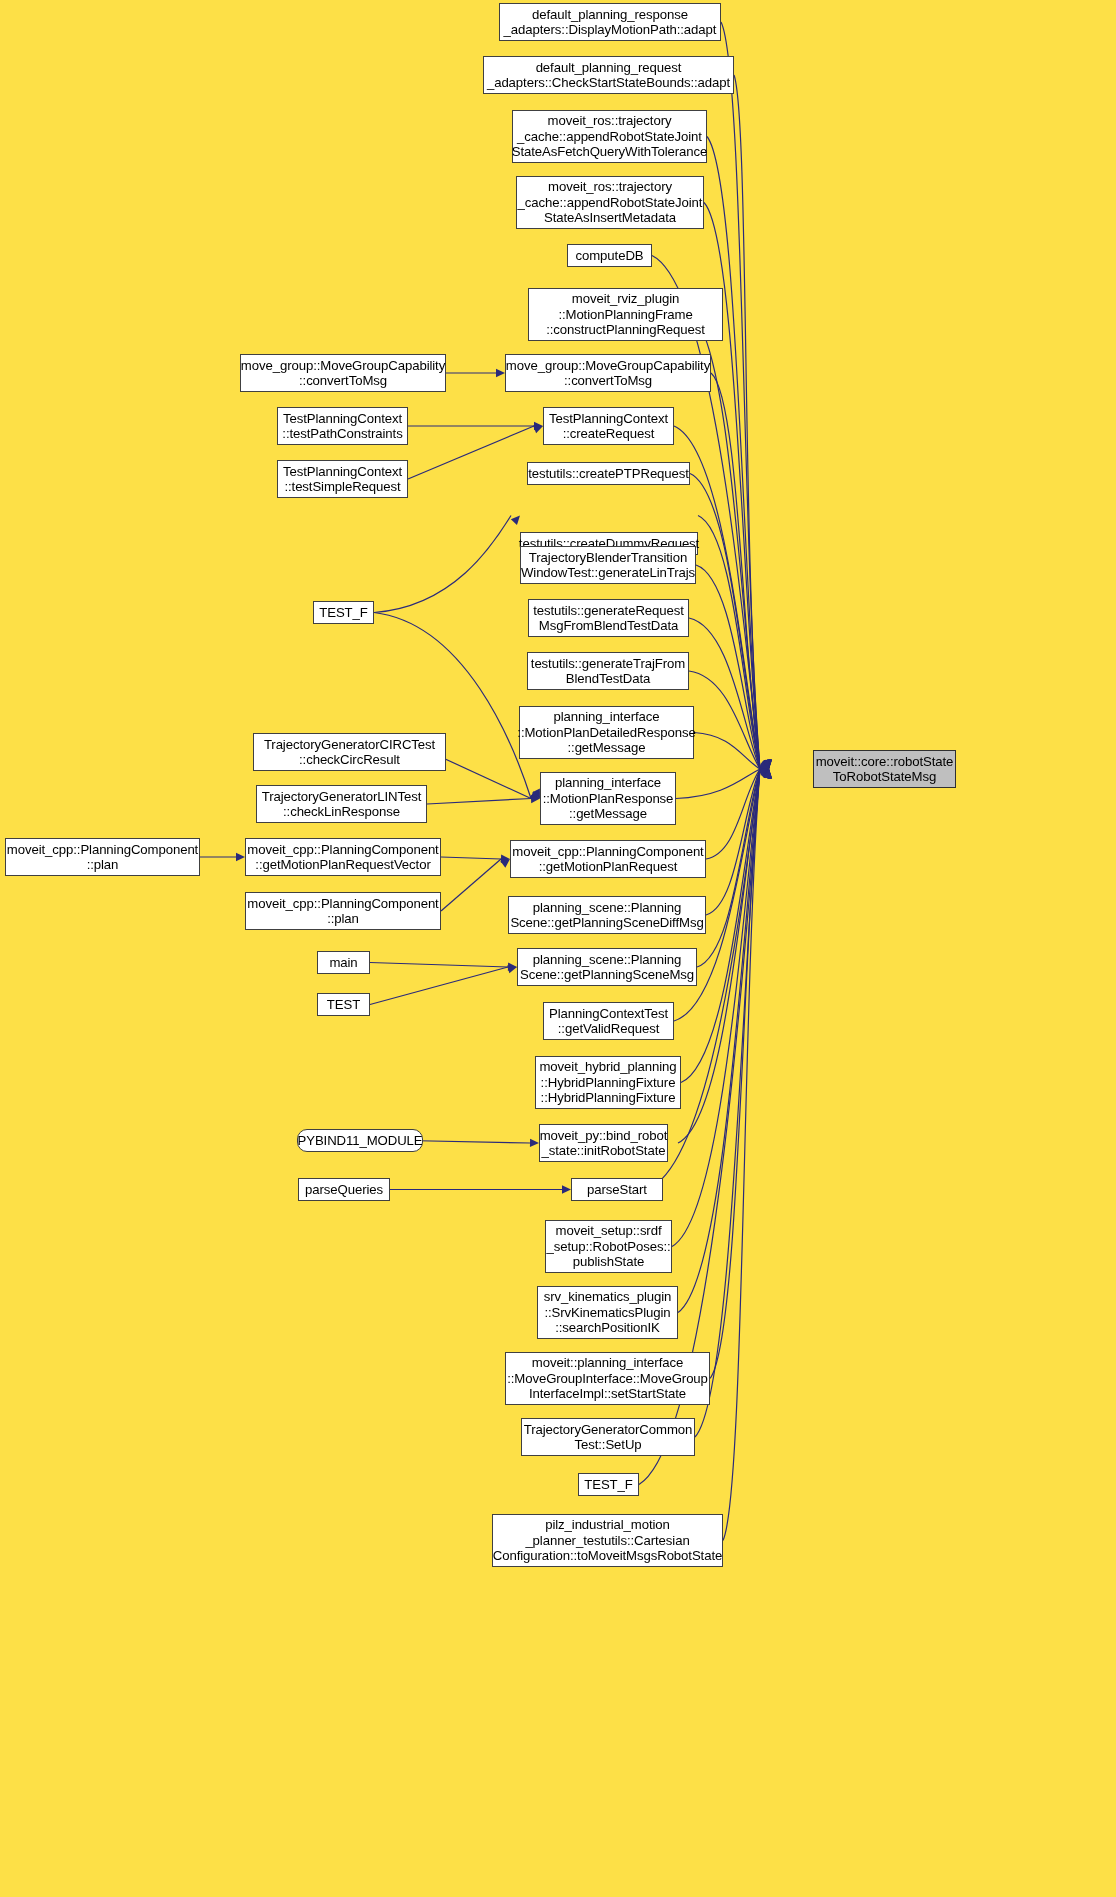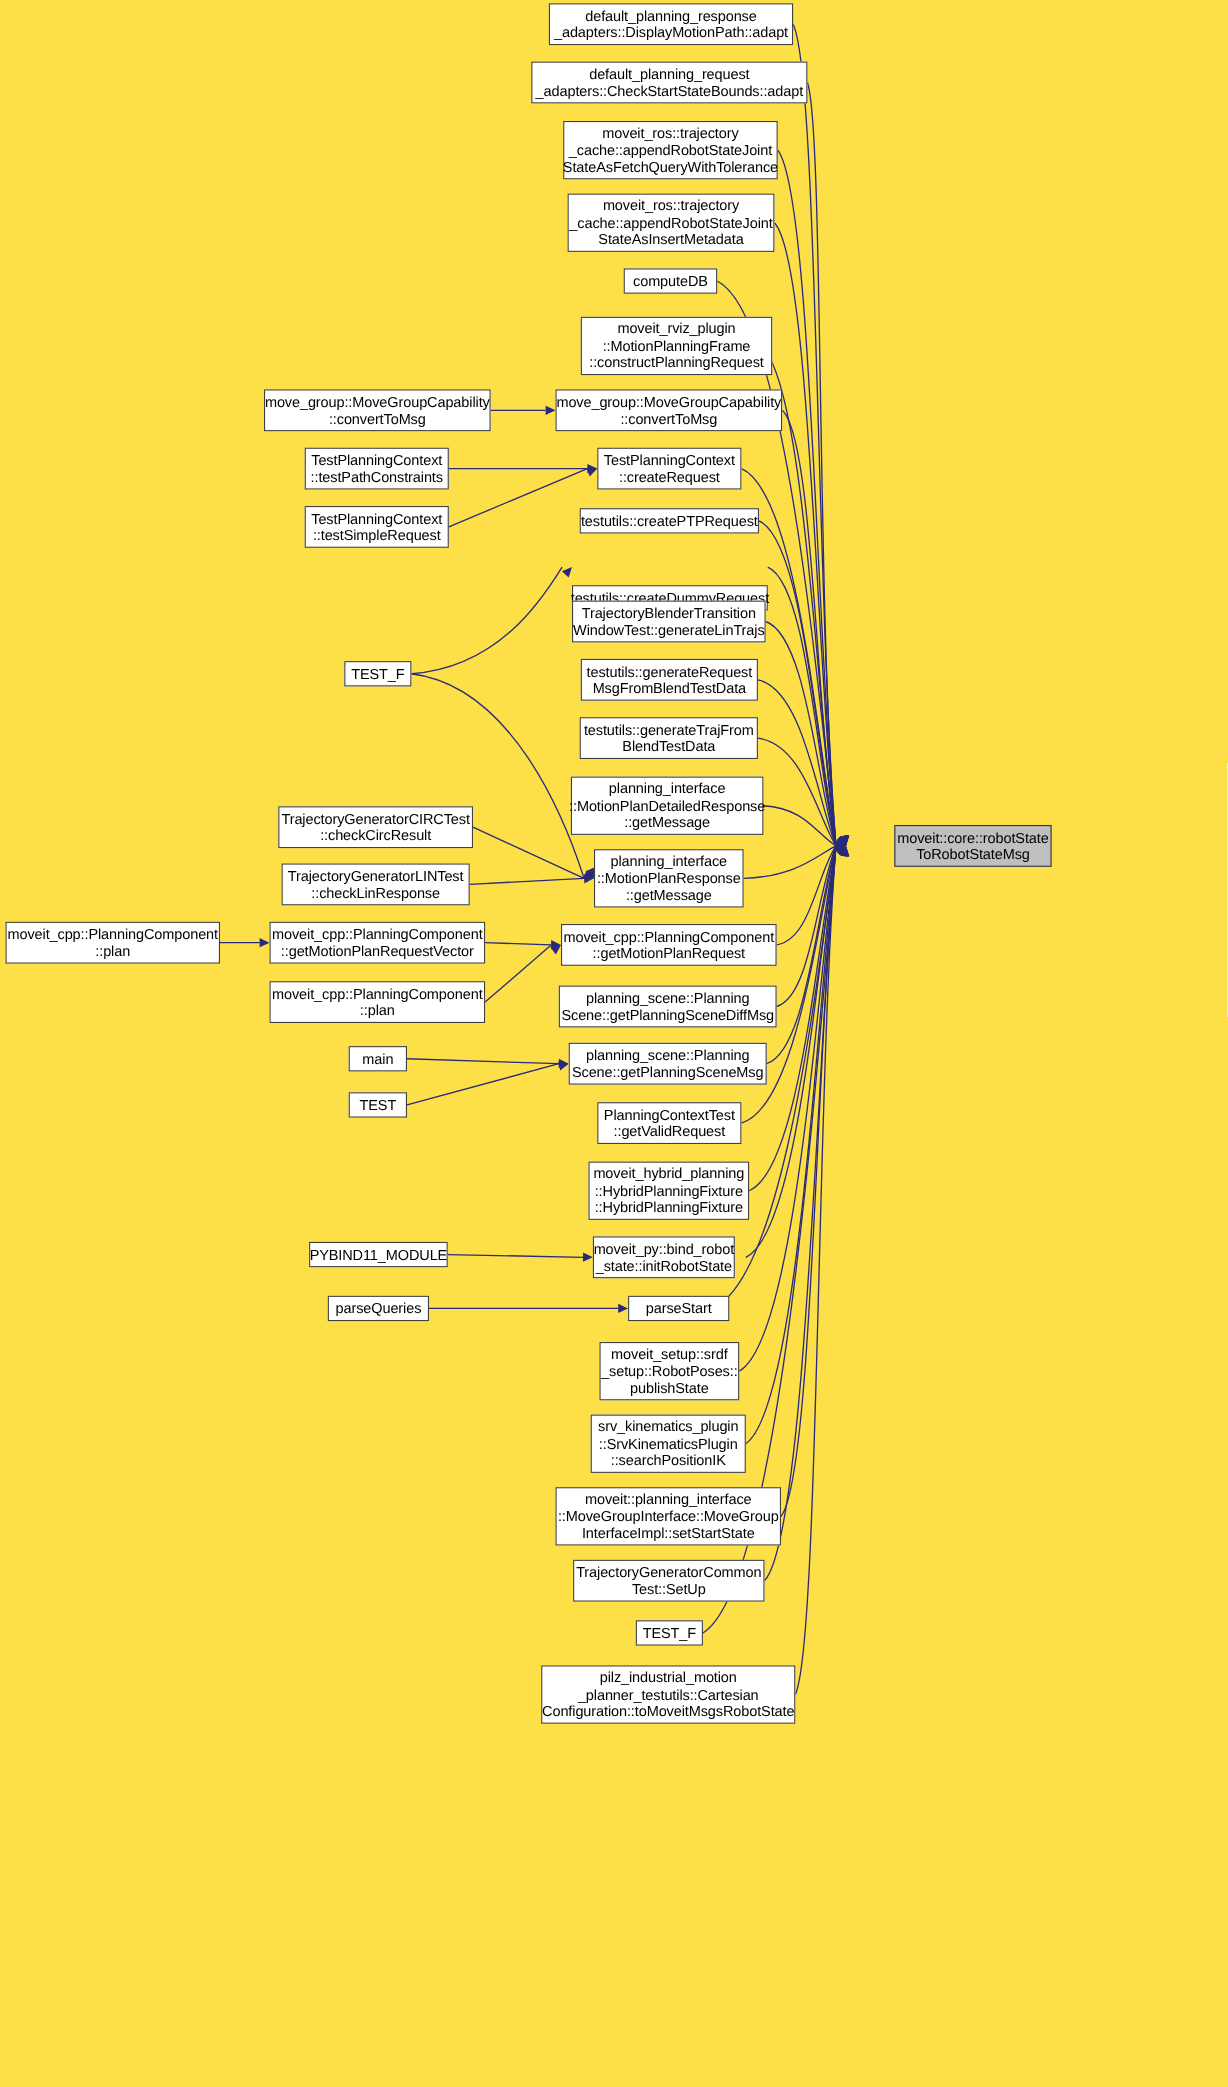--- a/index.html
+++ b/index.html
@@ -140,21 +140,21 @@
 _adapters::DisplayMotionPath::adapt</div>
     <div class="node" style="left: 483px; top: 56px; width: 251px; height: 38px;">default_planning_request
 _adapters::CheckStartStateBounds::adapt</div>
     <div class="node" style="left: 512px; top: 110px; width: 195px; height: 53px;">moveit_ros::trajectory
 _cache::appendRobotStateJoint
 StateAsFetchQueryWithTolerance</div>
     <div class="node" style="left: 516px; top: 176px; width: 188px; height: 53px;">moveit_ros::trajectory
 _cache::appendRobotStateJoint
 StateAsInsertMetadata</div>
     <div class="node" style="left: 567px; top: 244px; width: 85px; height: 23px;">computeDB</div>
-    <div class="node" style="left: 528px; top: 288px; width: 174px; height: 53px;">moveit_rviz_plugin
+    <div class="node" style="left: 528px; top: 288px; width: 195px; height: 53px;">moveit_rviz_plugin
 ::MotionPlanningFrame
 ::constructPlanningRequest</div>
     <div class="node" style="left: 240px; top: 354px; width: 206px; height: 38px;">move_group::MoveGroupCapability
 ::convertToMsg</div>
     <div class="node" style="left: 505px; top: 354px; width: 206px; height: 38px;">move_group::MoveGroupCapability
 ::convertToMsg</div>
     <div class="node" style="left: 277px; top: 407px; width: 131px; height: 38px;">TestPlanningContext
 ::testPathConstraints</div>
     <div class="node" style="left: 543px; top: 407px; width: 131px; height: 38px;">TestPlanningContext
 ::createRequest</div>
@@ -168,21 +168,21 @@
 MsgFromBlendTestData</div>
     <div class="node" style="left: 527px; top: 652px; width: 162px; height: 38px; text-align: center;">testutils::generateTrajFrom
 BlendTestData</div>
     <div class="node" style="left: 313px; top: 601px; width: 61px; height: 23px;">TEST_F</div>
     <div class="node" style="left: 519px; top: 706px; width: 175px; height: 53px;">planning_interface
 ::MotionPlanDetailedResponse
 ::getMessage</div>
     <div class="node" style="left: 540px; top: 772px; width: 136px; height: 53px;">planning_interface
 ::MotionPlanResponse
 ::getMessage</div>
-    <div class="node" style="left: 253px; top: 733px; width: 177px; height: 38px;">TrajectoryGeneratorCIRCTest
+    <div class="node" style="left: 253px; top: 733px; width: 193px; height: 38px;">TrajectoryGeneratorCIRCTest
 ::checkCircResult</div>
     <div class="node" style="left: 256px; top: 785px; width: 171px; height: 38px;">TrajectoryGeneratorLINTest
 ::checkLinResponse</div>
     <div class="node" style="left: 5px; top: 838px; width: 195px; height: 38px;">moveit_cpp::PlanningComponent
 ::plan</div>
     <div class="node" style="left: 245px; top: 838px; width: 196px; height: 38px;">moveit_cpp::PlanningComponent
 ::getMotionPlanRequestVector</div>
     <div class="node" style="left: 510px; top: 840px; width: 196px; height: 38px;">moveit_cpp::PlanningComponent
 ::getMotionPlanRequest</div>
     <div class="node" style="left: 245px; top: 892px; width: 196px; height: 38px;">moveit_cpp::PlanningComponent
@@ -191,21 +191,21 @@
 Scene::getPlanningSceneDiffMsg</div>
     <div class="node" style="left: 517px; top: 948px; width: 180px; height: 38px;">planning_scene::Planning
 Scene::getPlanningSceneMsg</div>
     <div class="node" style="left: 317px; top: 951px; width: 53px; height: 23px;">main</div>
     <div class="node" style="left: 317px; top: 993px; width: 53px; height: 23px;">TEST</div>
     <div class="node" style="left: 543px; top: 1002px; width: 131px; height: 38px;">PlanningContextTest
 ::getValidRequest</div>
     <div class="node" style="left: 535px; top: 1056px; width: 146px; height: 53px;">moveit_hybrid_planning
 ::HybridPlanningFixture
 ::HybridPlanningFixture</div>
-    <div class="node" style="left: 281px; top: 1129px; width: 126px; height: 23px;">PYBIND11_MODULE</div>
+    <div class="node" style="left: 297px; top: 1129px; width: 126px; height: 23px; border-radius: 10px;">PYBIND11_MODULE</div>
     <div class="node" style="left: 539px; top: 1124px; width: 129px; height: 38px;">moveit_py::bind_robot
 _state::initRobotState</div>
     <div class="node" style="left: 298px; top: 1178px; width: 92px; height: 23px;">parseQueries</div>
     <div class="node" style="left: 571px; top: 1178px; width: 92px; height: 23px;">parseStart</div>
     <div class="node" style="left: 545px; top: 1220px; width: 127px; height: 53px;">moveit_setup::srdf
 _setup::RobotPoses::
 publishState</div>
     <div class="node" style="left: 537px; top: 1286px; width: 141px; height: 53px;">srv_kinematics_plugin
 ::SrvKinematicsPlugin
 ::searchPositionIK</div>

